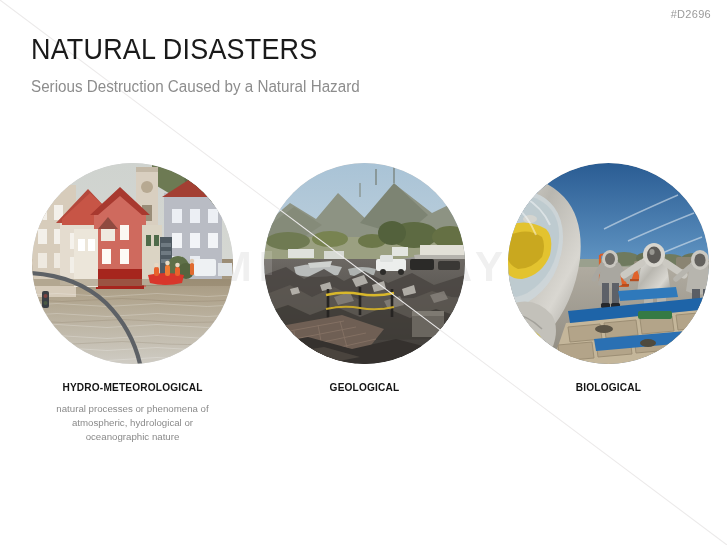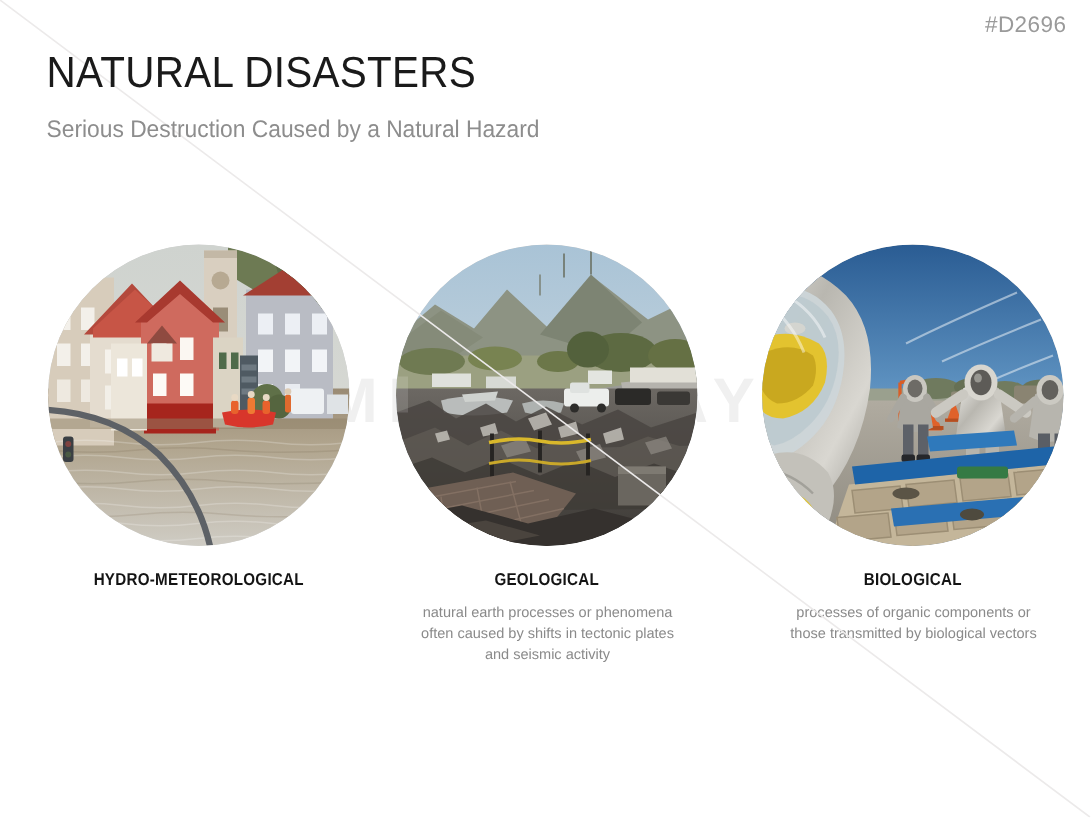--- a/index.html
+++ b/index.html
@@ -35,21 +35,21 @@
     letter-spacing:7px;
     color:#f0f0f0;
     white-space:nowrap;
     z-index:1;
     user-select:none;
   }
 
   #doc-id{
     position:absolute;
     right:16px; top:8px;
-    font-size:15px;
+    font-size:11px;
     color:#9a9a9a;
     letter-spacing:.3px;
     font-family:"Liberation Sans", sans-serif;
     z-index:8;
   }
 
   #page-title{
     position:absolute;
     left:31px; top:33px;
     font-size:29px;
@@ -248,20 +248,23 @@
 
           <path d="M-4 110 Q44 112 74 140 Q100 166 108 201" stroke="#5d6166" stroke-width="4.2" fill="none" stroke-linecap="round"></path>
 
           <rect x="10" y="128" width="7" height="17" rx="2" fill="#3a3f44"></rect>
           <circle cx="13.5" cy="133" r="2" fill="#7f4340"></circle>
           <circle cx="13.5" cy="140" r="2" fill="#4a5a44"></circle>
         </g>
       </svg>
     </div>
     <div class="card-title">HYDRO-METEOROLOGICAL</div>
+    <div class="card-desc">natural processes or phenomena of
+atmospheric, hydrological or
+oceanographic nature</div>
   </div>
 
   <div class="card" id="card-1">
     <div class="circle">
       <svg viewBox="0 0 201 201">
         <defs>
           <clipPath id="c1">
               <circle cx="100.5" cy="100.5" r="100.5"></circle>
             </clipPath>
           <linearGradient id="sky1" x1="0" y1="0" x2="0" y2="1">
@@ -357,23 +360,20 @@
           <path d="M0 182 L44 174 L88 186 L132 176 L178 188 L201 180 L201 201 L0 201 Z" fill="#35312e"></path>
           <path d="M20 190 L60 184 L96 194 L60 201 L16 201 Z" fill="#4a443e"></path>
 
           <g opacity=".14" fill="#ffffff">
             <rect x="0" y="88" width="8" height="24"></rect>
           </g>
         </g>
       </svg>
     </div>
     <div class="card-title">GEOLOGICAL</div>
-    <div class="card-desc">natural earth processes or phenomena
-often caused by shifts in tectonic plates
-and seismic activity</div>
   </div>
 
   <div class="card" id="card-2">
     <div class="circle">
       <svg viewBox="0 0 201 201">
         <defs>
           <clipPath id="c2">
               <circle cx="100.5" cy="100.5" r="100.5"></circle>
             </clipPath>
           <linearGradient id="sky2" x1="0" y1="0" x2="0" y2="1">
@@ -506,17 +506,15 @@
           <path d="M110 128 L168 124 L170 134 L112 138 Z" fill="#2f79bb"></path>
 
           <rect x="130" y="148" width="34" height="8" rx="2" fill="#357a44"></rect>
 
           <ellipse cx="96" cy="166" rx="9" ry="4" fill="#5b5446"></ellipse>
           <ellipse cx="140" cy="180" rx="8" ry="4" fill="#4e4a3e"></ellipse>
         </g>
       </svg>
     </div>
     <div class="card-title">BIOLOGICAL</div>
-    <div class="card-desc">processes of organic components or
-those transmitted by biological vectors</div>
   </div>
 
 </div>
 
 </body></html>

